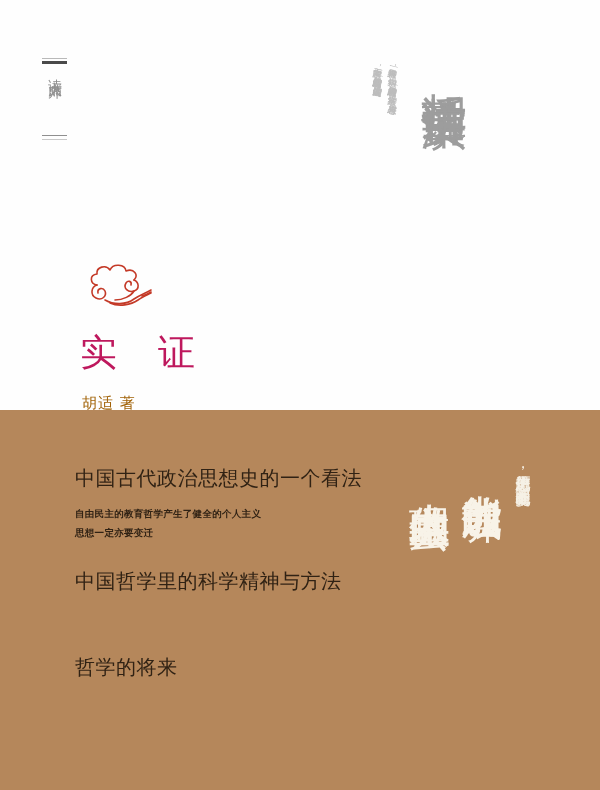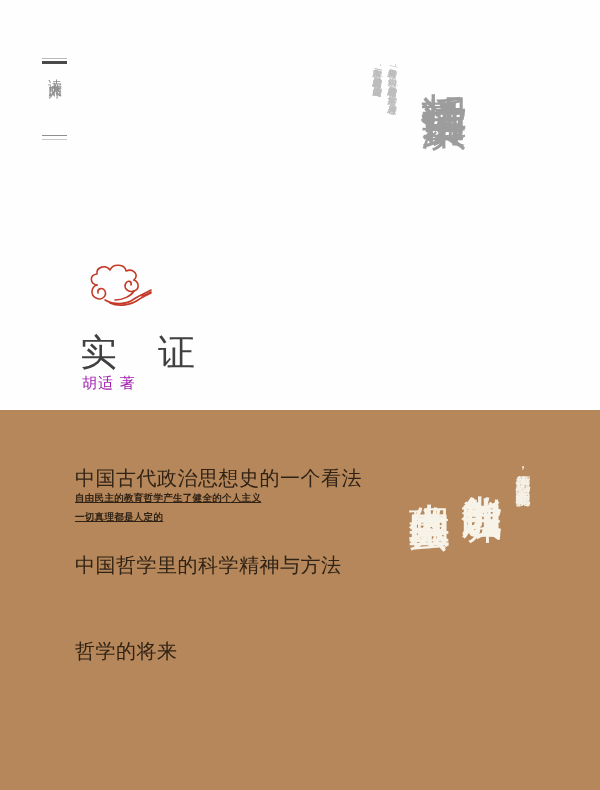--- a/index.html
+++ b/index.html
@@ -13,42 +13,42 @@
   .rule-thin-dark   { height:1px; background:#b9b9b9; margin-bottom:2px; }
   .rule-thick       { height:3px; background:#4a4a4a; }
   .rule-bot-1       { height:1px; background:#8f8f8f; margin-top:3px; margin-bottom:3px; }
   .rule-bot-2       { height:1px; background:#c9c9c9; }
   .imprint-text { writing-mode:vertical-rl; font-size:14px; letter-spacing:2px;
                   color:#8f8f8f; height:64px; margin:4px auto 0 auto; line-height:25px; }
 
   .cloud { position:absolute; left:84px; top:262px; }
 
   .series-title { position:absolute; left:80px; top:328px; font-size:37px;
-                  color:#404040; letter-spacing:2px; white-space:nowrap; }
-  .author { position:absolute; left:82px; top:374px; font-size:15px;
-            color:#a21caf; letter-spacing:1px; }
+                  color:#be185d; letter-spacing:2px; white-space:nowrap; }
+  .author { position:absolute; left:82px; top:394px; font-size:15px;
+            color:#a16207; letter-spacing:1px; }
 
   .main-title { position:absolute; left:420px; top:56px; writing-mode:vertical-rl;
                 font-size:46px; line-height:50px; letter-spacing:2px;
                 color:#9d9d9d; height:350px; }
 
   .quote { position:absolute; left:372px; top:62px; writing-mode:vertical-rl;
            font-size:9px; line-height:15px; color:#bdbdbd; height:345px;
            letter-spacing:0px; }
   .quote .ch { display:inline-block; transform:rotate(13deg); }
 
   
   .band { position:absolute; left:0; top:410px; width:600px; height:380px;
           background:#b5875b; }
 
   .chapters { position:absolute; left:75px; top:466px; width:320px; }
   .chapter { height:43px; color:#302214; }
   .chapter-title { font-size:20px; line-height:24px; letter-spacing:0.5px; white-space:nowrap; }
   .chapter-sub { font-size:9.5px; line-height:13px; font-weight:bold;
-                 letter-spacing:0.3px; margin-top:1px; white-space:nowrap;text-decoration:underline; }
+                 letter-spacing:0.3px; margin-top:17px; white-space:nowrap; }
 
   .slogan-big { position:absolute; left:404px; top:468px; writing-mode:vertical-rl;
                 font-size:41px; line-height:52px; letter-spacing:-1px;
                 color:#f8f3e8; height:300px; }
   .slogan-big .col2 { padding-top:10px; }
 
   .slogan-small { position:absolute; left:512px; top:464px; writing-mode:vertical-rl;
                   font-size:15px; line-height:22px; letter-spacing:0px;
                   color:#f6f1e6; height:235px; }
 </style>
@@ -90,21 +90,21 @@
   <div class="main-title">胡适哲学讲演集</div>
 
   <div class="band"></div>
 
   <div class="chapters">
     <div class="chapter">
       <div class="chapter-title">中国古代政治思想史的一个看法</div>
       <div class="chapter-sub">自由民主的教育哲学产生了健全的个人主义</div>
     </div>
     <div class="chapter">
-      <div class="chapter-sub">一切真理都是人定的</div>
+      <div class="chapter-sub">思想一定亦要变迁</div>
     </div>
     <div class="chapter">
       <div class="chapter-title">中国哲学里的科学精神与方法</div>
     </div>
     <div class="chapter">
     </div>
     <div class="chapter">
       <div class="chapter-title">哲学的将来</div>
     </div>
   </div>

